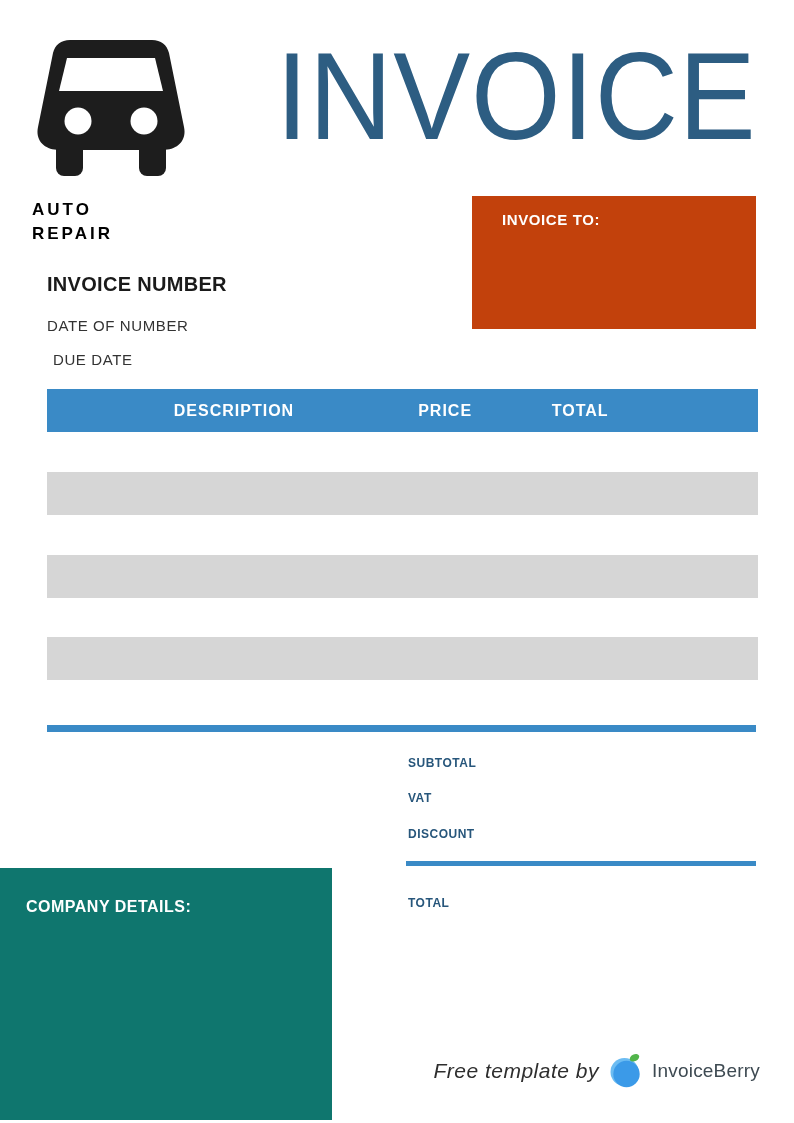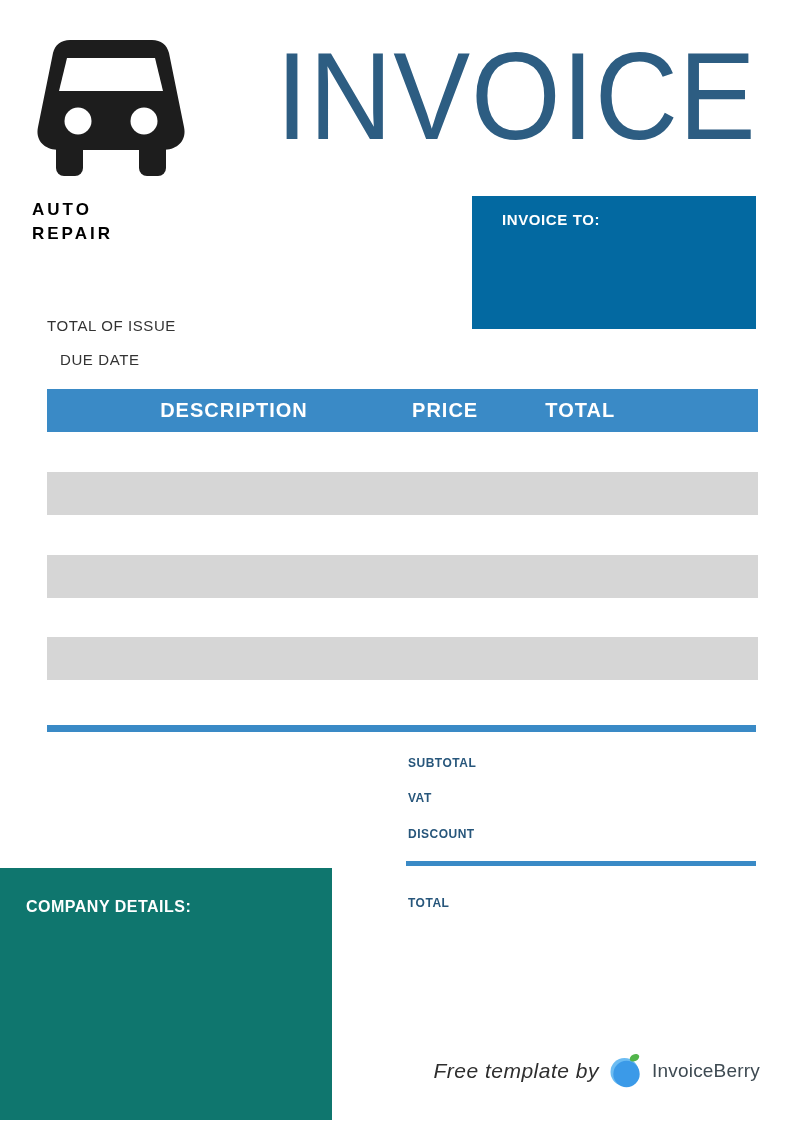--- a/index.html
+++ b/index.html
@@ -23,47 +23,47 @@
     position:absolute; left:276px; top:34px;
     font-size:124px; line-height:1; font-weight:400;
     letter-spacing:1px; color:#2d5d82;
     transform:scaleX(0.93); transform-origin:left top;
     white-space:nowrap;
   }
 
   
   .invoice-to-box {
     position:absolute; left:472px; top:196px; width:284px; height:133px;
-    background:#0369a1; color:#ffffff;
+    background:#c2410c; color:#ffffff;
     padding:15px 8px 0 30px;
     font-weight:700; font-size:15px; letter-spacing:0.6px;
   }
 
   
   .invoice-number {
     position:absolute; left:47px; top:273px;
     font-weight:700; font-size:20px; letter-spacing:0.3px; color:#1a1a1a;
   }
   .date-of-issue {
     position:absolute; left:47px; top:317px;
     font-size:15px; letter-spacing:0.6px; color:#333333;
   }
   .due-date {
-    position:absolute; left:60px; top:351px;
+    position:absolute; left:53px; top:351px;
     font-size:15px; letter-spacing:0.6px; color:#333333;
   }
 
   
   .table-header {
     position:absolute; left:47px; top:389px; width:711px; height:43px;
     background:#3a8ac6;
     display:grid; grid-template-columns:45% 22% 16% 17%;
   }
   .table-header .cell {
-    color:#ffffff; font-weight:700; font-size:20px;
+    color:#ffffff; font-weight:700; font-size:16px;
     letter-spacing:1px; line-height:43px; text-align:center;
   }
   .table-header .cell.first { padding-left:54px; }
   .item-row {
     position:absolute; left:47px; width:711px; height:43px;
     background:#d6d6d6;
   }
   .row-1 { top:472px; } .row-2 { top:555px; } .row-3 { top:637px; }
 
   .table-divider {
@@ -122,21 +122,22 @@
     <div>AUTO</div>
     <div>REPAIR</div>
   </div>
 
   <div class="invoice-title">INVOICE</div>
 
   <div class="invoice-to-box">
     <span>INVOICE TO:</span>
   </div>
 
-  <div class="date-of-issue">TOTAL OF ISSUE</div>
+  <div class="invoice-number">INVOICE NUMBER</div>
+  <div class="date-of-issue">DATE OF NUMBER</div>
   <div class="due-date">DUE DATE</div>
 
   <div class="table-header">
     <div class="cell first">DESCRIPTION</div>
     <div class="cell">PRICE</div>
     <div class="cell">TOTAL</div>
   </div>
 
   <div class="item-row row-1"></div>
   <div class="item-row row-2"></div>

